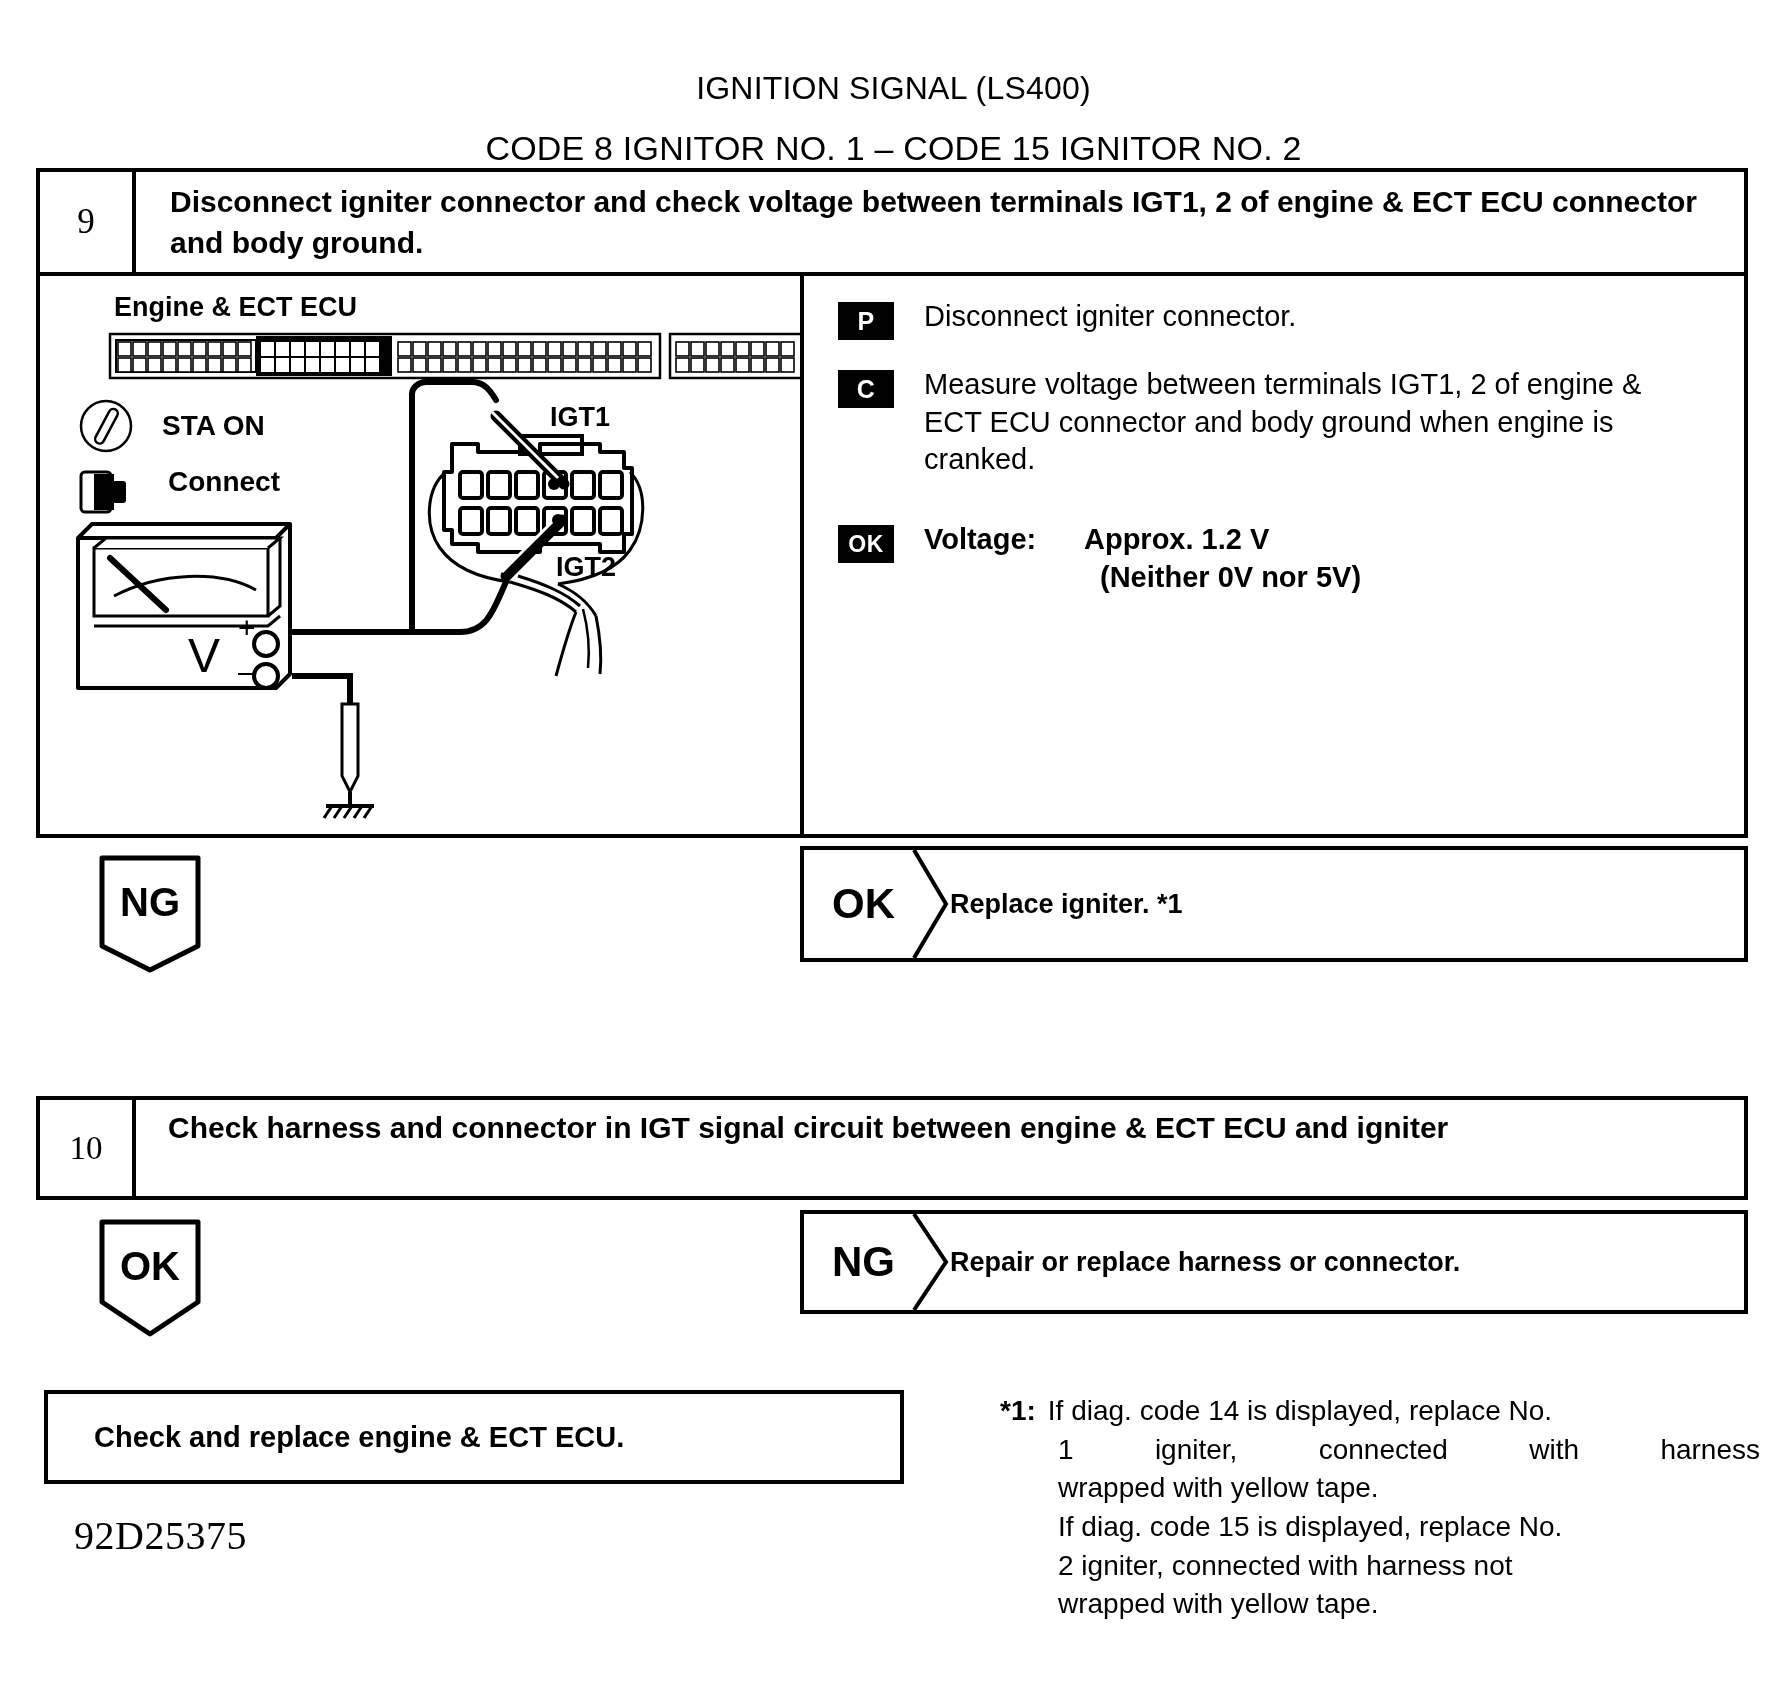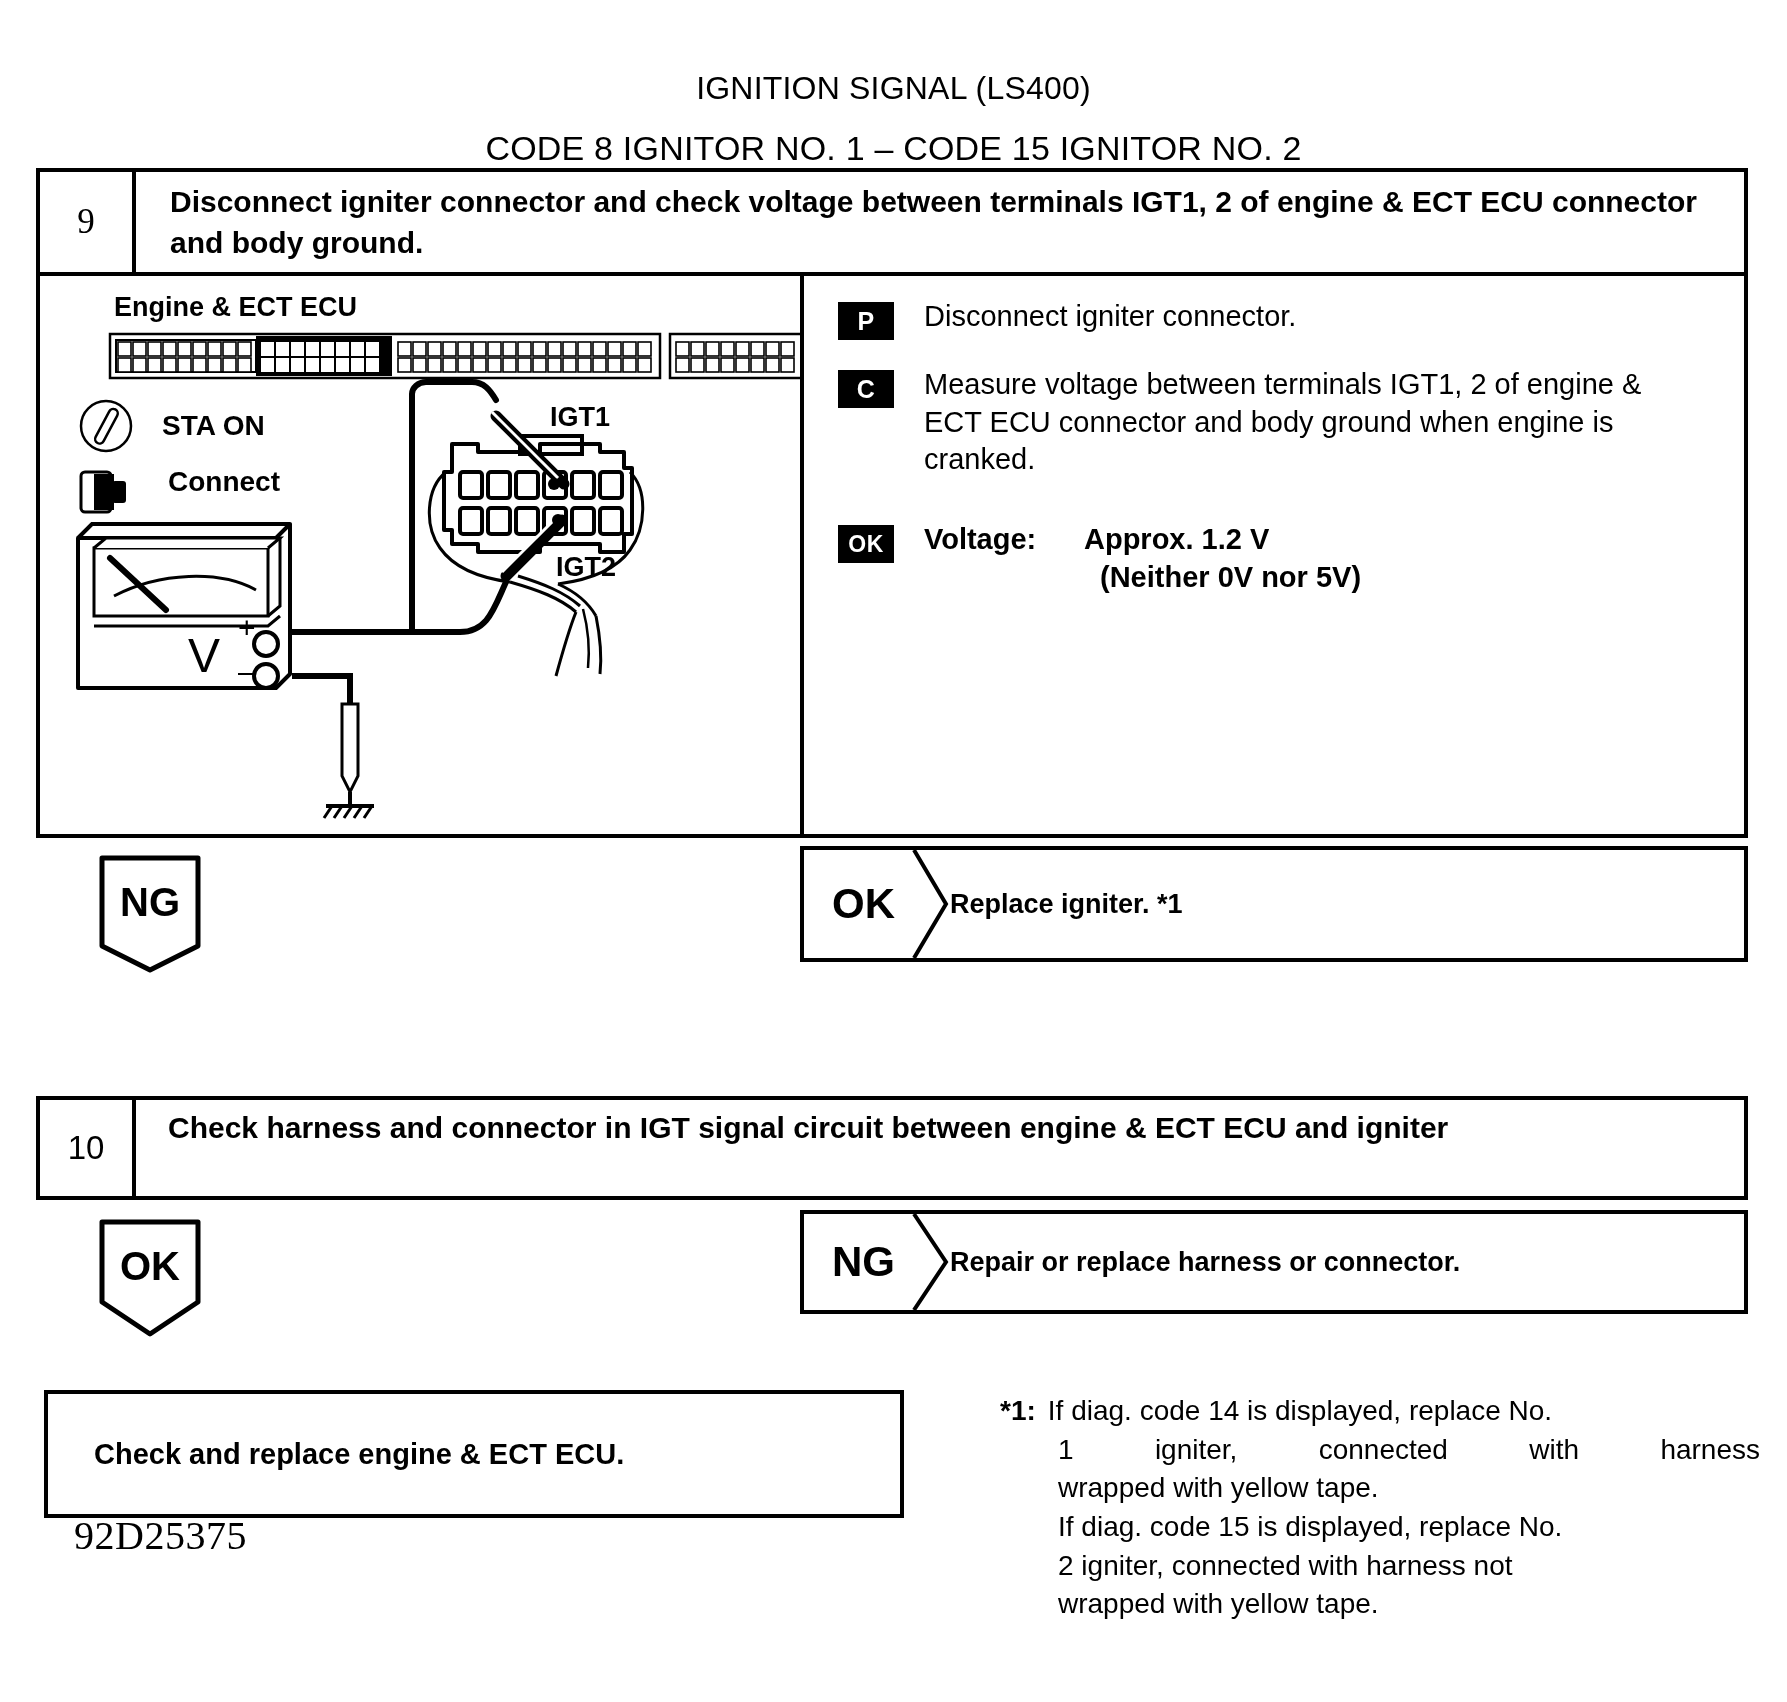--- a/index.html
+++ b/index.html
@@ -218,21 +218,21 @@
     display: flex;
   }
   #step10-num {
     width: 96px;
     flex: 0 0 96px;
     border-right: 4px solid #000;
     box-sizing: border-box;
     display: flex;
     align-items: center;
     justify-content: center;
-    font-family: Liberation Sans, sans-serif;
+    font-family: Liberation Serif, serif;
     font-size: 33px;
   }
   #step10-title {
     flex: 1;
     padding: 8px 14px 0 32px;
     font-weight: bold;
     font-size: 30px;
     line-height: 1.36;
   }
 
@@ -252,21 +252,21 @@
     border: 4px solid #000;
     box-sizing: border-box;
   }
 
   
   #final-box {
     position: absolute;
     left: 44px;
     top: 1390px;
     width: 860px;
-    height: 128px;
+    height: 94px;
     border: 4px solid #000;
     box-sizing: border-box;
     display: flex;
     align-items: center;
   }
   #final-text {
     padding-left: 46px;
     font-size: 29px;
     font-weight: bold;
   }

